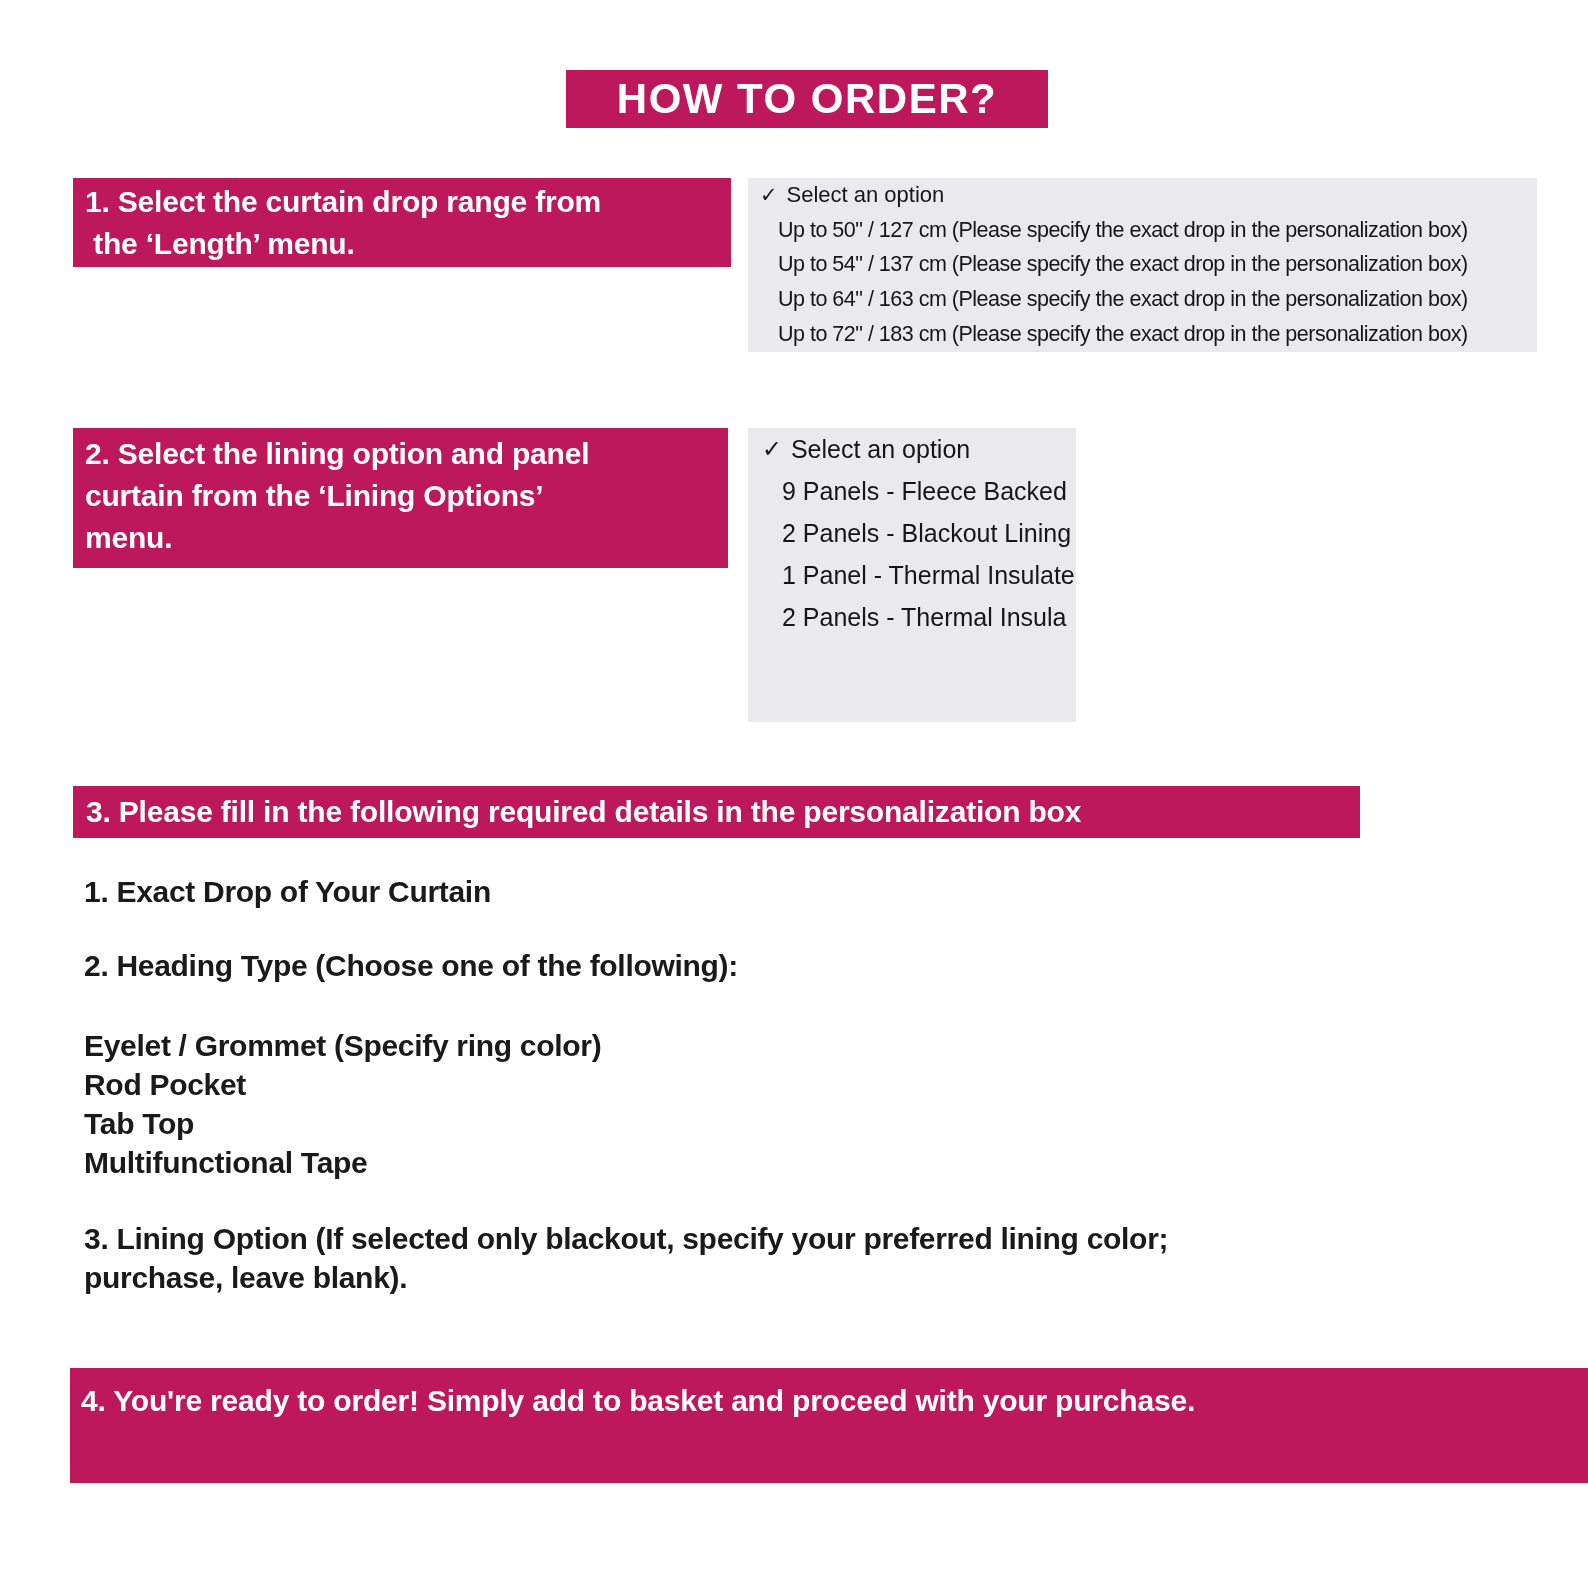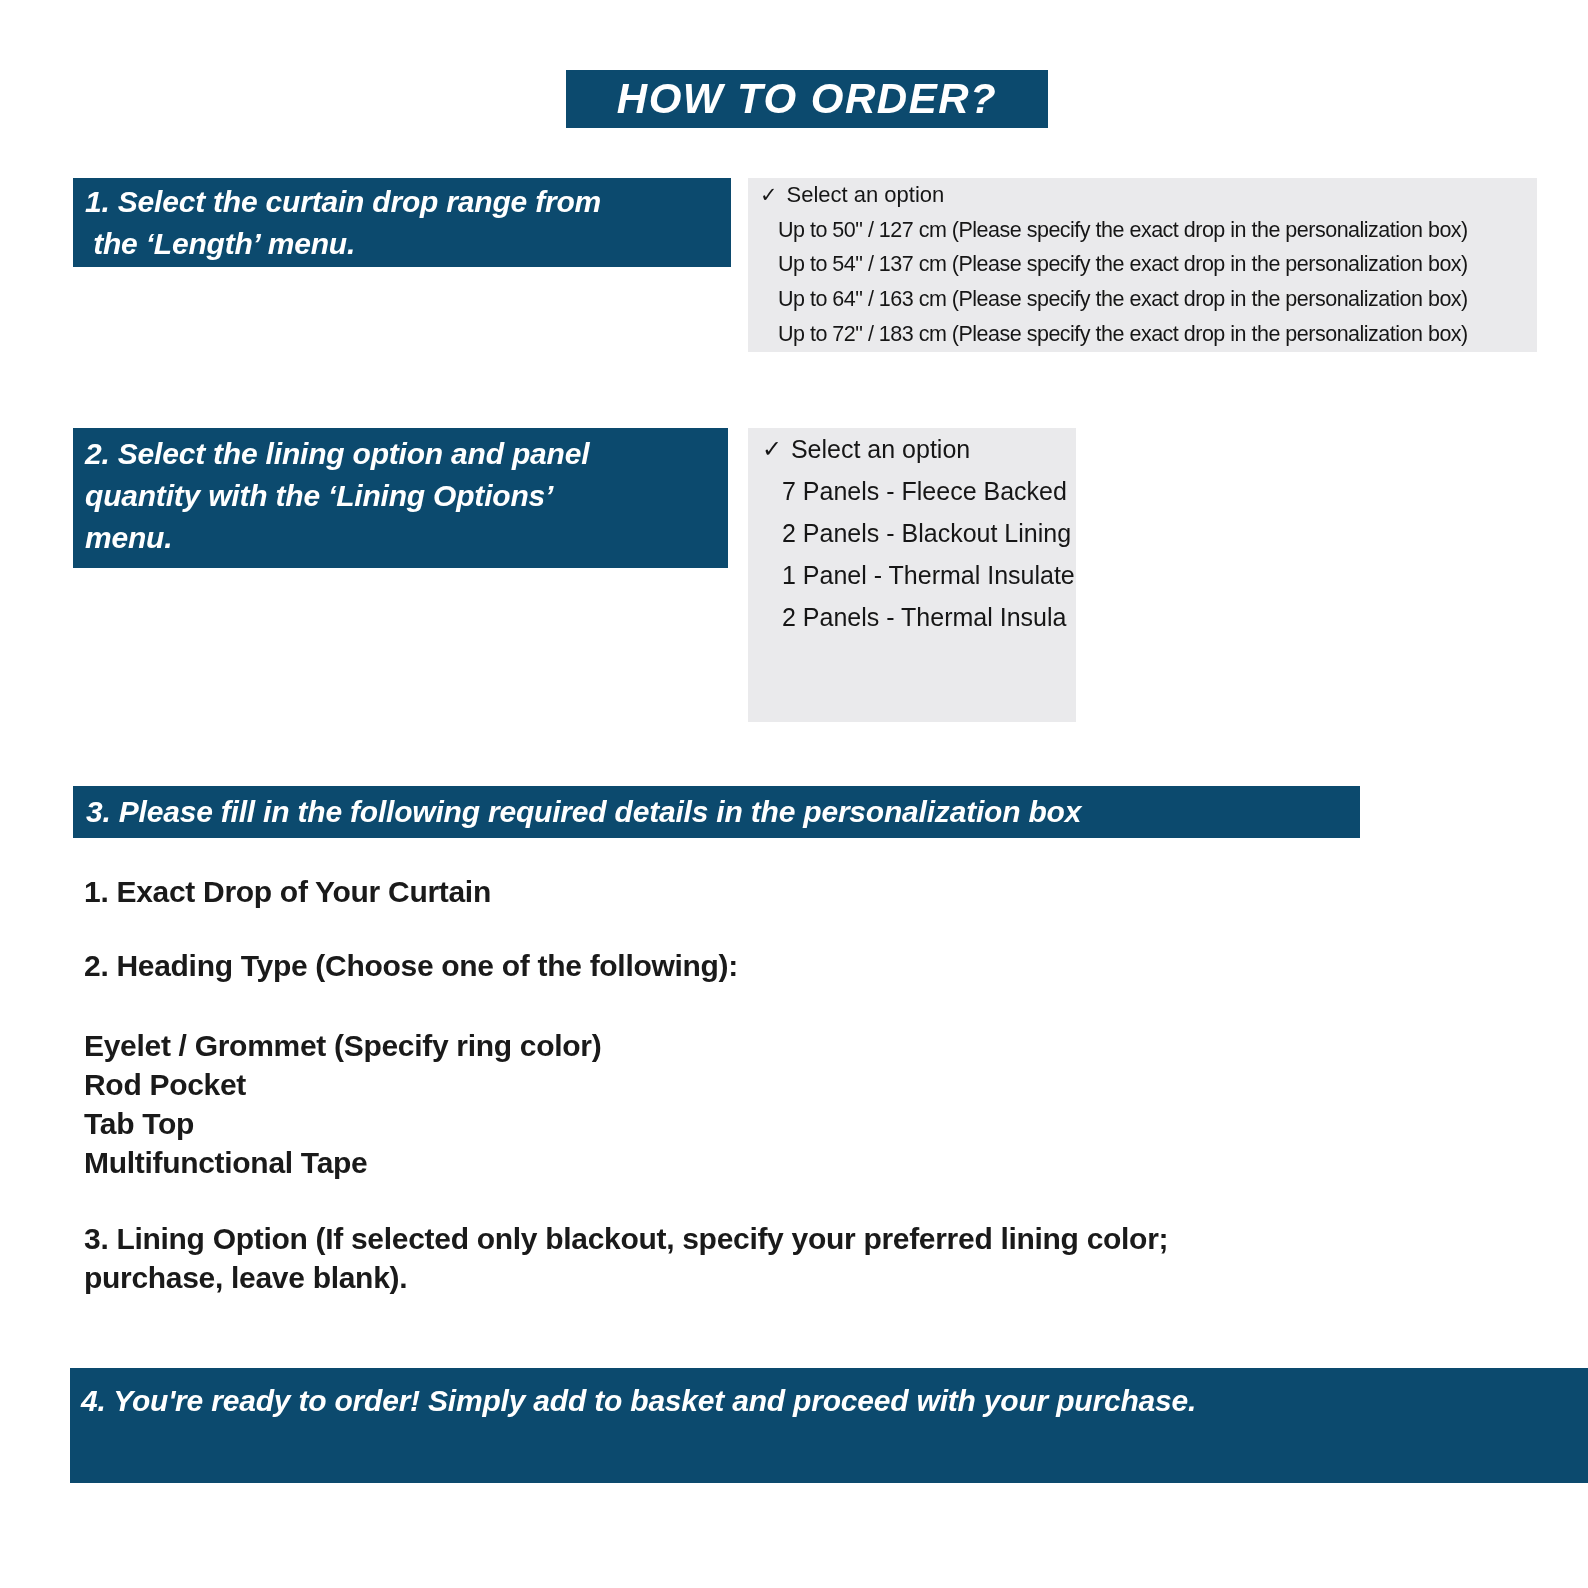--- a/index.html
+++ b/index.html
@@ -5,24 +5,23 @@
   * { margin: 0; padding: 0; box-sizing: border-box; }
   html, body { background: #ffffff; }
   body {
     width: 1588px; height: 1588px;
     position: relative;
     font-family: "Liberation Sans", sans-serif;
     overflow: hidden;
   }
   .tan-banner {
     position: absolute;
-    background: #0c4a6e;
+    background: #be185d;
     color: #ffffff;
     font-weight: bold;
-    font-style: italic;
   }
   .title-banner {
     left: 566px; top: 70px; width: 482px; height: 58px;
     display: flex; align-items: center; justify-content: center;
     font-size: 42px; letter-spacing: 1.5px;
   }
   .step-banner {
     font-size: 30px; line-height: 42px; letter-spacing: -0.2px;
   }
   .step1-banner { left: 73px; top: 178px; width: 658px; height: 89px; padding: 3px 0 0 12px; }
@@ -81,30 +80,30 @@
     <span>Select an option</span>
   </div>
   <div class="dd-row dd-opt">Up to 50" / 127 cm (Please specify the exact drop in the personalization box)</div>
   <div class="dd-row dd-opt">Up to 54" / 137 cm (Please specify the exact drop in the personalization box)</div>
   <div class="dd-row dd-opt">Up to 64" / 163 cm (Please specify the exact drop in the personalization box)</div>
   <div class="dd-row dd-opt">Up to 72" / 183 cm (Please specify the exact drop in the personalization box)</div>
 </div>
 
 <div class="tan-banner step-banner step2-banner">
   <div class="banner-line">2. Select the lining option and panel</div>
-  <div class="banner-line">quantity with the ‘Lining Options’</div>
+  <div class="banner-line">curtain from the ‘Lining Options’</div>
   <div class="banner-line">menu.</div>
 </div>
 
 <div class="dropdown dd-lining">
   <div class="dd-row dd-selected">
     <span class="check">✓</span>
     <span>Select an option</span>
   </div>
-  <div class="dd-row dd-opt">7 Panels - Fleece Backed</div>
+  <div class="dd-row dd-opt">9 Panels - Fleece Backed</div>
   <div class="dd-row dd-opt">2 Panels - Blackout Lining</div>
   <div class="dd-row dd-opt">1 Panel - Thermal Insulate</div>
   <div class="dd-row dd-opt">2 Panels - Thermal Insula</div>
 </div>
 
 <div class="tan-banner step3-banner">
   <span>3. Please fill in the following required details in the personalization box</span>
 </div>
 
 <div class="body-line d-item1">1. Exact Drop of Your Curtain</div>

